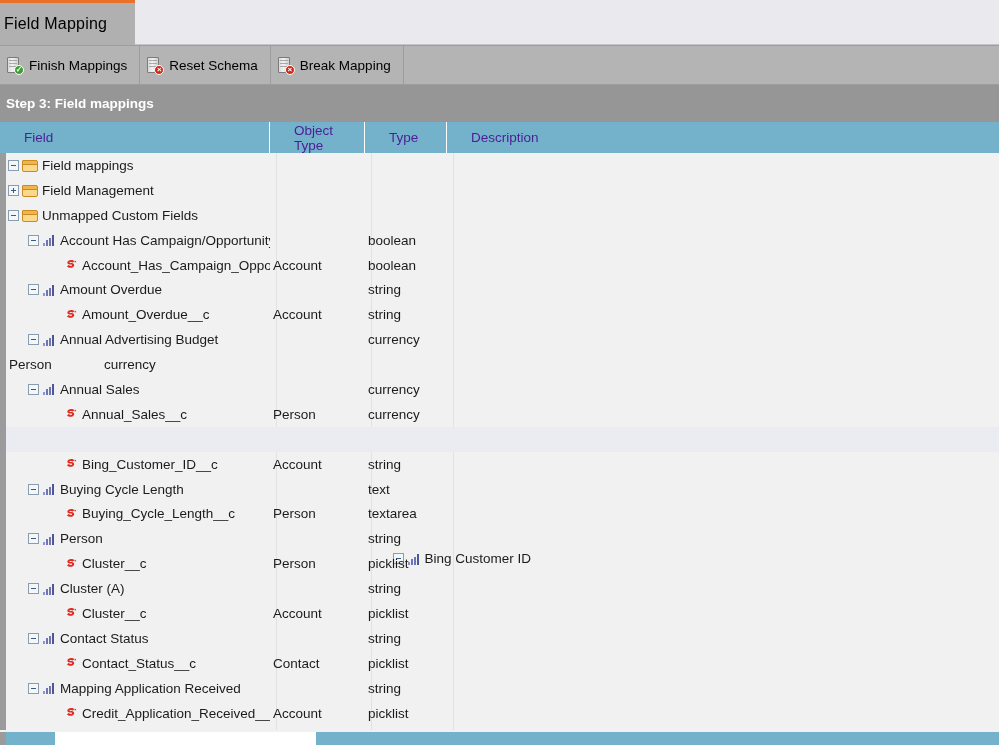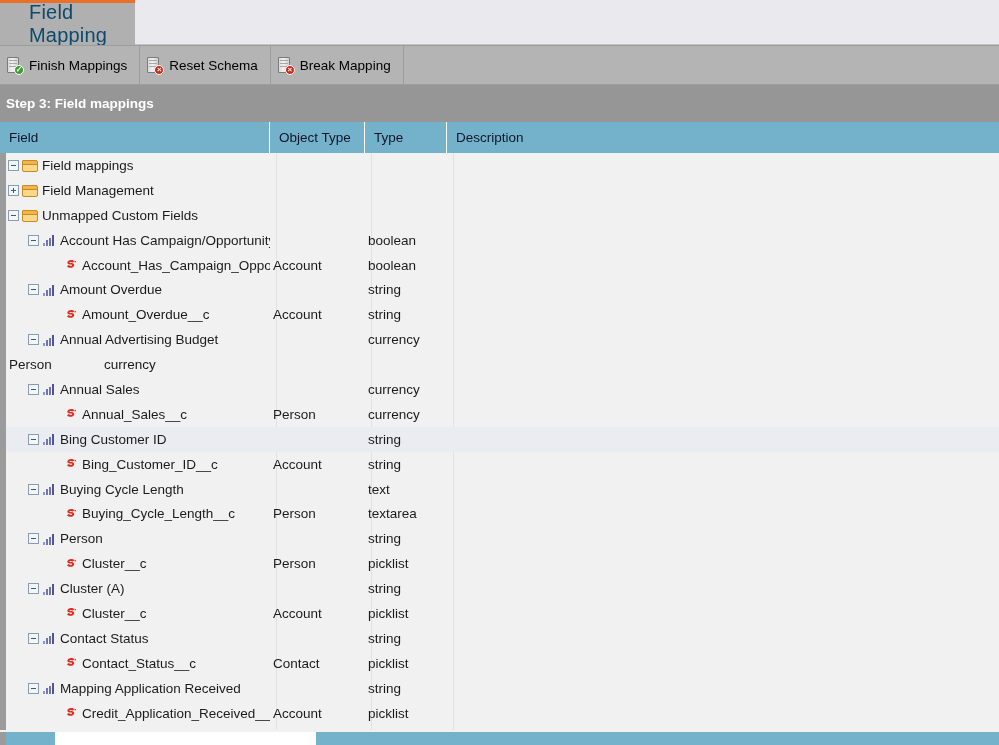--- a/index.html
+++ b/index.html
@@ -17,21 +17,21 @@
     position: absolute; left: 0; top: 0; width: 999px; height: 45px;
     background: #b0b0b0;
   }
   .tab-active {
     position: absolute; left: 0; top: 0; width: 135px; height: 45px;
     background: #b0b0b0;
     border-top: 3px solid #e8702a;
     display: flex; align-items: center;
   }
   .tab-active .tab-label {
-    color: #0c4a6e; font-size: 20px; padding-left: 29px; letter-spacing: .2px;
+    color: #000000; font-size: 16px; padding-left: 4px; letter-spacing: .2px;
   }
   .tab-empty {
     position: absolute; left: 135px; top: 0; width: 864px; height: 45px;
     background: #eaeaee;
     border-bottom: 1px solid #c3c3c8;
   }
 
   
   .toolbar {
     position: absolute; left: 0; top: 45px; width: 999px; height: 40px;
@@ -75,47 +75,47 @@
     color: #ffffff; font-size: 13.5px; font-weight: bold; padding-left: 6px;
   }
 
   
   .thead {
     position: absolute; left: 0; top: 122px; width: 999px; height: 31px;
     background: #74b2cc; display: flex;
   }
   .thead .th {
     display: flex; align-items: center;
-    font-size: 13.5px; color: #0f172a;
-    border-right: 1px solid #ffffff; padding-left: 9px;
+    font-size: 13.5px; color: #4c1d95;
+    border-right: 1px solid #ffffff; padding-left: 24px;
     height: 31px;
   }
   .th.c-field { width: 270px; }
-  .th.c-obj   { width: 95px; text-align: center; }
+  .th.c-obj   { width: 95px; }
   .th.c-type  { width: 82px; }
   .th.c-desc  { width: 552px; border-right: none; }
 
   
   .bodywrap {
     position: absolute; left: 0; top: 153px; width: 999px; height: 579px;
     background: #f1f1f1;
   }
   .leftrail {
     position: absolute; left: 0; top: 0; width: 6px; height: 579px;
     background: #9b9b9b;
   }
   .gridline {
     position: absolute; top: 0; width: 1px; height: 579px; background: #e2e2e2;
   }
   .tree { position: absolute; left: 6px; top: 0; width: 993px; height: 579px; }
 
   .row {
     position: relative; height: 24.9px; display: flex; align-items: center;
   }
-  .row.hl { background: #ebebf2; }
+  .row.hl { background: #ebebf2; flex-direction: column; }
 
   .cell-field {
     position: relative; width: 264px; height: 100%;
     display: flex; align-items: center; overflow: hidden; flex: 0 0 264px;
   }
   .cell-obj, .cell-type {
     display: flex; align-items: center; font-size: 13.5px; color: #1b1b1b;
     overflow: hidden; white-space: nowrap;
   }
   .cell-obj  { width: 95px; flex: 0 0 95px; padding-left: 3px; }

